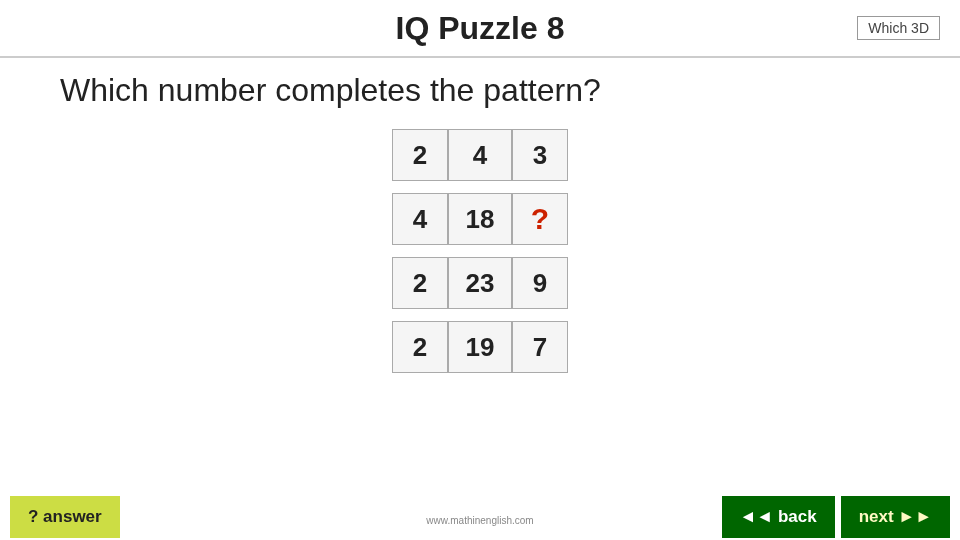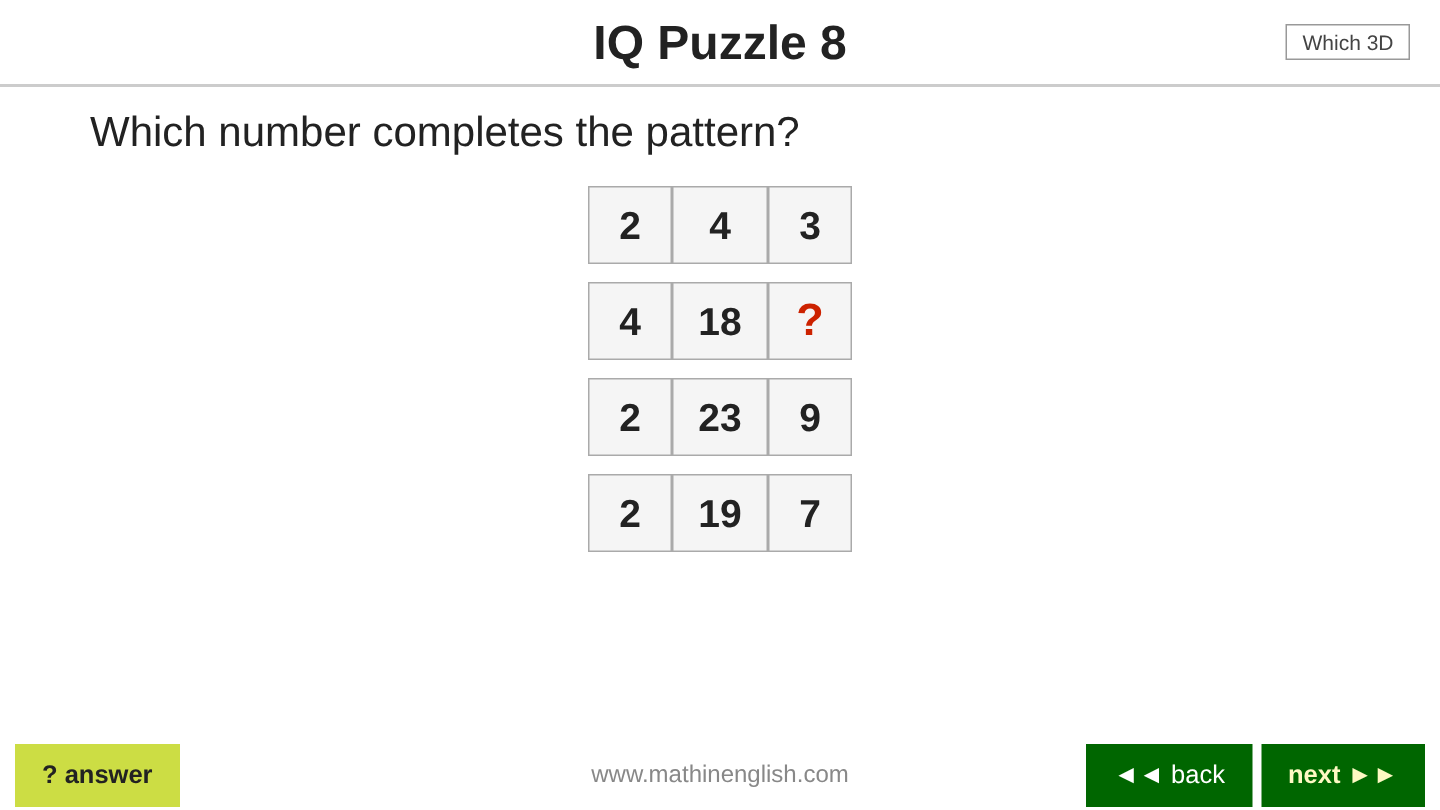--- a/index.html
+++ b/index.html
@@ -33,21 +33,21 @@
       transform: translateY(-50%);
       border: 1.5px solid #999;
       padding: 3px 10px;
       font-size: 14px;
       color: #444;
     }
 
     
     .question {
       padding: 14px 60px 10px 60px;
-      font-size: 28px;
+      font-size: 32px;
       color: #222;
       font-weight: normal;
     }
 
     
     .puzzle-area {
       display: flex;
       flex-direction: column;
       align-items: center;
       gap: 12px;
@@ -102,39 +102,39 @@
       font-size: 17px;
       font-weight: bold;
       border: none;
       padding: 8px 18px;
       cursor: pointer;
       height: 42px;
       margin-left: 10px;
     }
 
     .footer-center {
-      font-size: 16px;
+      font-size: 10px;
       color: #888;
       position: absolute;
       left: 50%;
       transform: translateX(-50%);
       bottom: 14px;
     }
 
     .nav-buttons {
       display: flex;
       gap: 6px;
       margin-right: 10px;
     }
 
     .btn-back {
       background: #006600;
       color: #ffffff;
       font-size: 17px;
-      font-weight: normal;
+      font-weight: bold;
       border: none;
       padding: 8px 18px;
       cursor: pointer;
       height: 42px;
     }
 
     .btn-next {
       background: #006600;
       color: #fef9c3;
       font-size: 17px;

